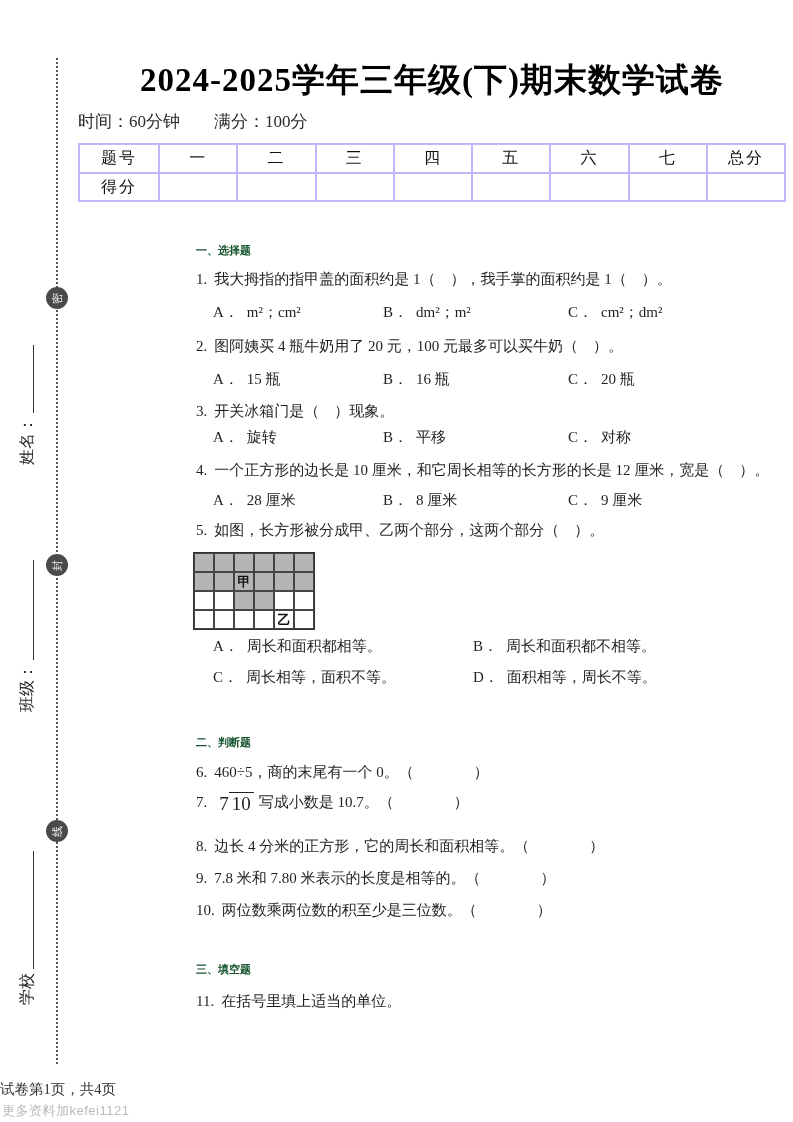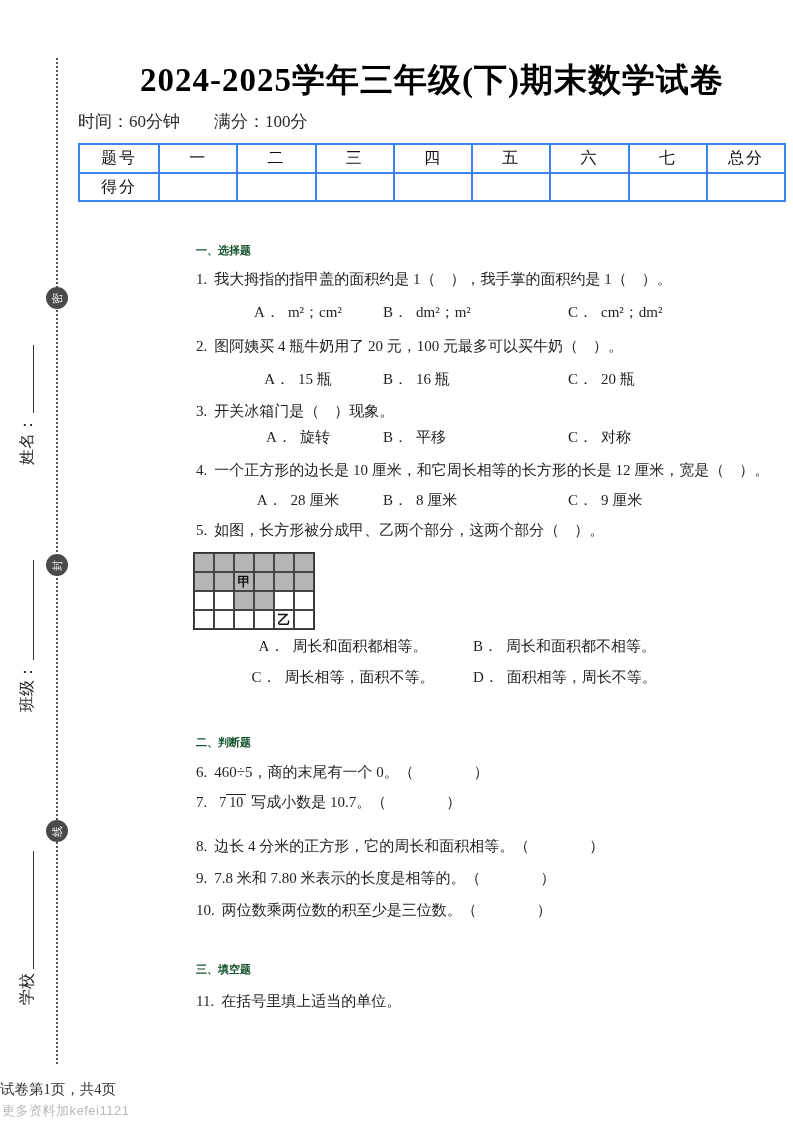--- a/index.html
+++ b/index.html
@@ -47,37 +47,37 @@
   .meta {
     position:absolute; top:110px; left:0; width:100%; text-align:left;
     padding-right:20px; font-size:17px; color:#2a2a2a;
   }
   .meta .gap { display:inline-block; width:34px; }
   table.score {
     position:absolute; top:143px; left:0; width:708px;
     border-collapse:collapse; table-layout:fixed;
   }
   table.score td {
-    border:2px solid #3b82f6; text-align:center; font-size:16px;
+    border:2px solid #c4b5fd; text-align:center; font-size:16px;
     height:28px; color:#111; letter-spacing:2px;
   }
   table.score td.lab { width:80px; }
   table.score tr.h td { height:29px; }
   
   .h2 { position:absolute; font-size:11px; font-weight:bold; color:#14532d; left:118px; }
   .q  { position:absolute; font-size:15px; color:#1f1f1f; left:118px; white-space:nowrap; }
   .q .num { margin-right:7px; }
   .opts { position:absolute; left:135px; display:flex; font-size:15px; white-space:nowrap; }
-  .opts .c1 { width:170px;text-align:center; }
+  .opts .c1 { width:170px; }
   .opts .c2 { width:185px; }
   .opts2 .c1 { width:260px; }
   .opts .ol { margin-right:8px; }
   
   .frac { display:inline-block; vertical-align:middle; text-align:center;
-          font-size:14px; line-height:1.05; margin:1px 5px; }
+          font-size:19px; line-height:1.05; margin:1px 5px; }
   .frac .den { border-top:1.4px solid #222; padding:0 3px; }
   
   .fig-grid {
     position:absolute; left:115px; top:552px;
     display:grid; grid-template-columns:repeat(6,20px); grid-auto-rows:19px;
     border:1.5px solid #333;
   }
   .fig-cell {
     border:1px solid #444; display:flex; align-items:center; justify-content:center;
     font-size:13px; font-weight:bold; color:#111; background:#fff;

